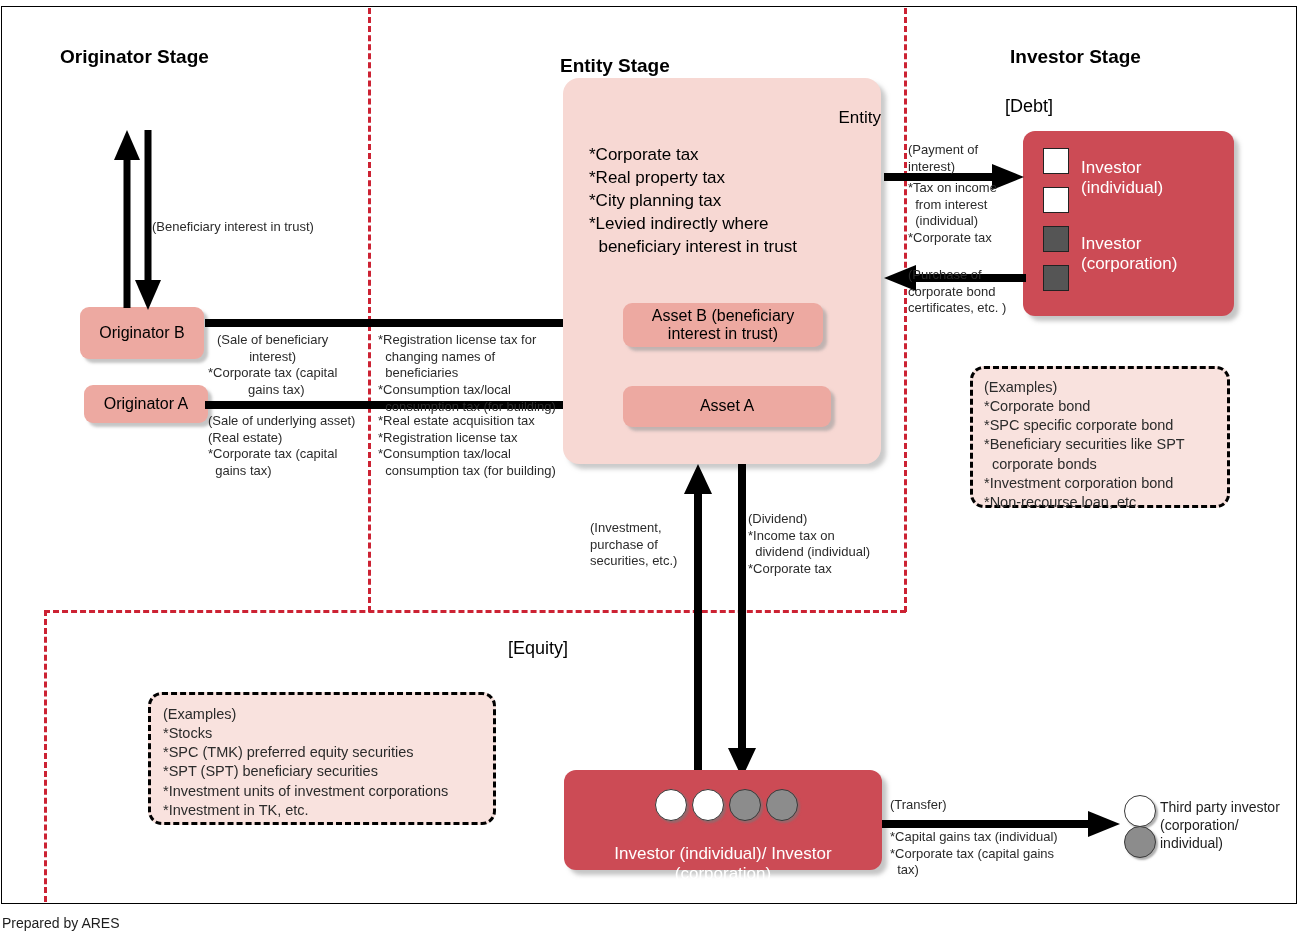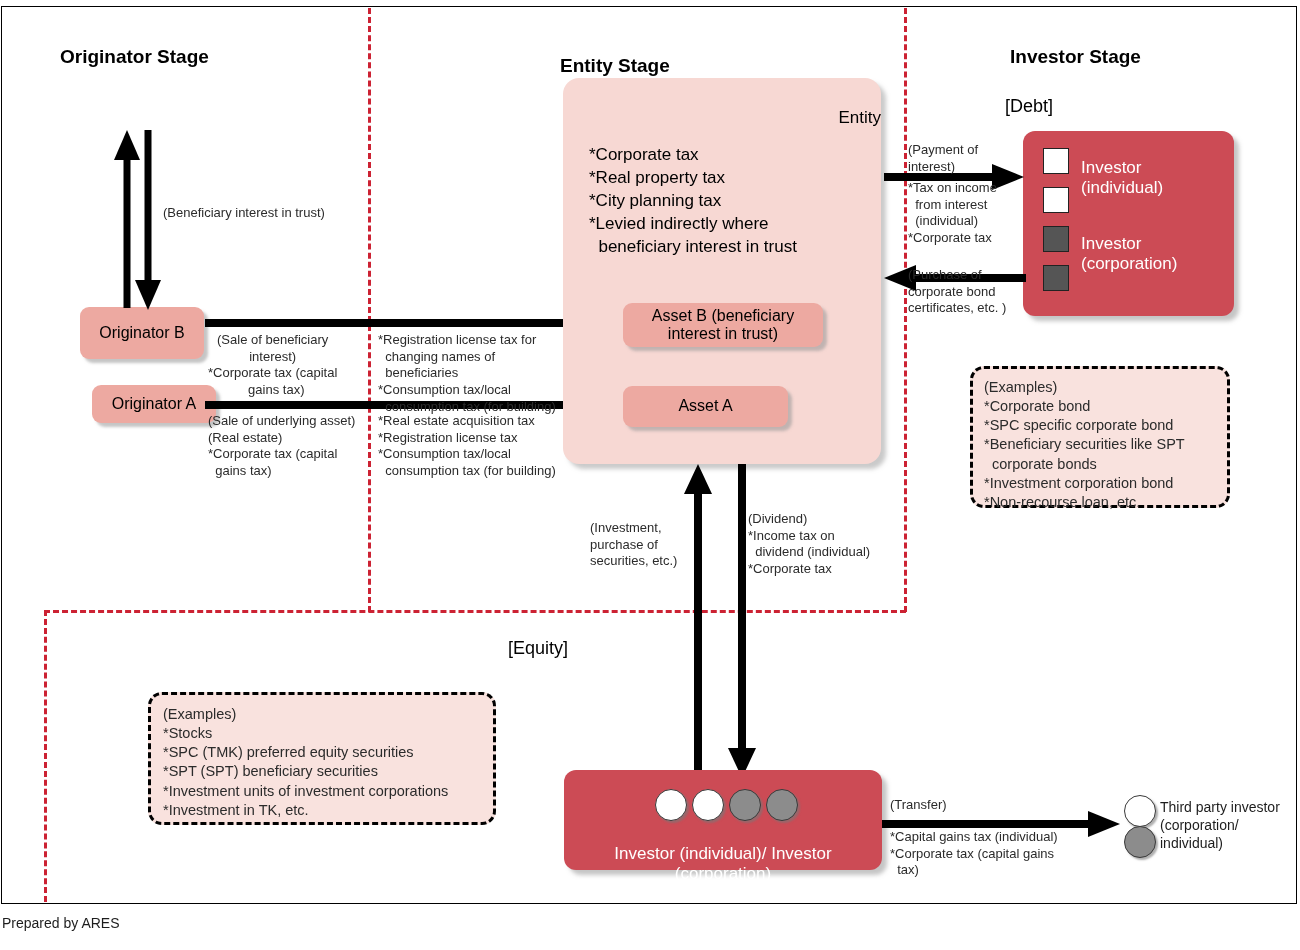--- a/index.html
+++ b/index.html
@@ -134,39 +134,39 @@
   <div class="stage-title" style="left:1010px;top:46px;">Investor Stage</div>
 
   <div class="bracket-label" style="left:1005px;top:96px;">[Debt]</div>
   <div class="bracket-label" style="left:508px;top:638px;">[Equity]</div>
 
 
   <div class="node" style="left:80px;top:307px;width:124px;height:52px;">
     <span>Originator B</span>
   </div>
 
-  <div class="node" style="left:92px;top:385px;width:124px;height:38px;">
+  <div class="node" style="left:84px;top:385px;width:124px;height:38px;">
     <span>Originator A</span>
   </div>
 
   <div class="arrow" style="left:112px;top:130px;">
     <svg width="30" height="180">
       <line x1="15" y1="178" x2="15" y2="26" stroke="#000" stroke-width="7"></line>
       <polygon points="15,0 2,30 28,30" fill="#000"></polygon>
     </svg>
   </div>
 
   <div class="arrow" style="left:133px;top:130px;">
     <svg width="30" height="180">
       <line x1="15" y1="0" x2="15" y2="152" stroke="#000" stroke-width="7"></line>
       <polygon points="15,180 2,150 28,150" fill="#000"></polygon>
     </svg>
   </div>
 
-  <div class="note" style="left:152px;top:205px;padding-left:11px;">(Beneficiary interest in trust)</div>
+  <div class="note" style="left:152px;top:219px;">(Beneficiary interest in trust)</div>
 
   <div class="arrow" style="left:205px;top:310px;">
     <svg width="420" height="26">
       <line x1="0" y1="13" x2="392" y2="13" stroke="#000" stroke-width="8"></line>
       <polygon points="418,13 386,0 386,26" fill="#000"></polygon>
     </svg>
   </div>
 
   <div class="arrow" style="left:205px;top:392px;">
     <svg width="420" height="26">
@@ -200,21 +200,21 @@
 *City planning tax
 *Levied indirectly where
   beneficiary interest in trust</div>
   </div>
 
   <div class="node" style="left:623px;top:303px;width:200px;height:44px;">
     <span style="white-space:pre;">Asset B (beneficiary
 interest in trust)</span>
   </div>
 
-  <div class="node" style="left:623px;top:386px;width:165px;height:41px;">
+  <div class="node" style="left:623px;top:386px;width:208px;height:41px;">
     <span>Asset A</span>
   </div>
 
   <div class="redbox" style="left:1023px;top:131px;width:211px;height:185px;">
   </div>
   <div class="sq white" style="left:1043px;top:148px;"></div>
   <div class="sq white" style="left:1043px;top:187px;"></div>
   <div class="sq grey" style="left:1043px;top:226px;"></div>
   <div class="sq grey" style="left:1043px;top:265px;"></div>
   <div class="redbox-label" style="left:1081px;top:158px;">Investor

